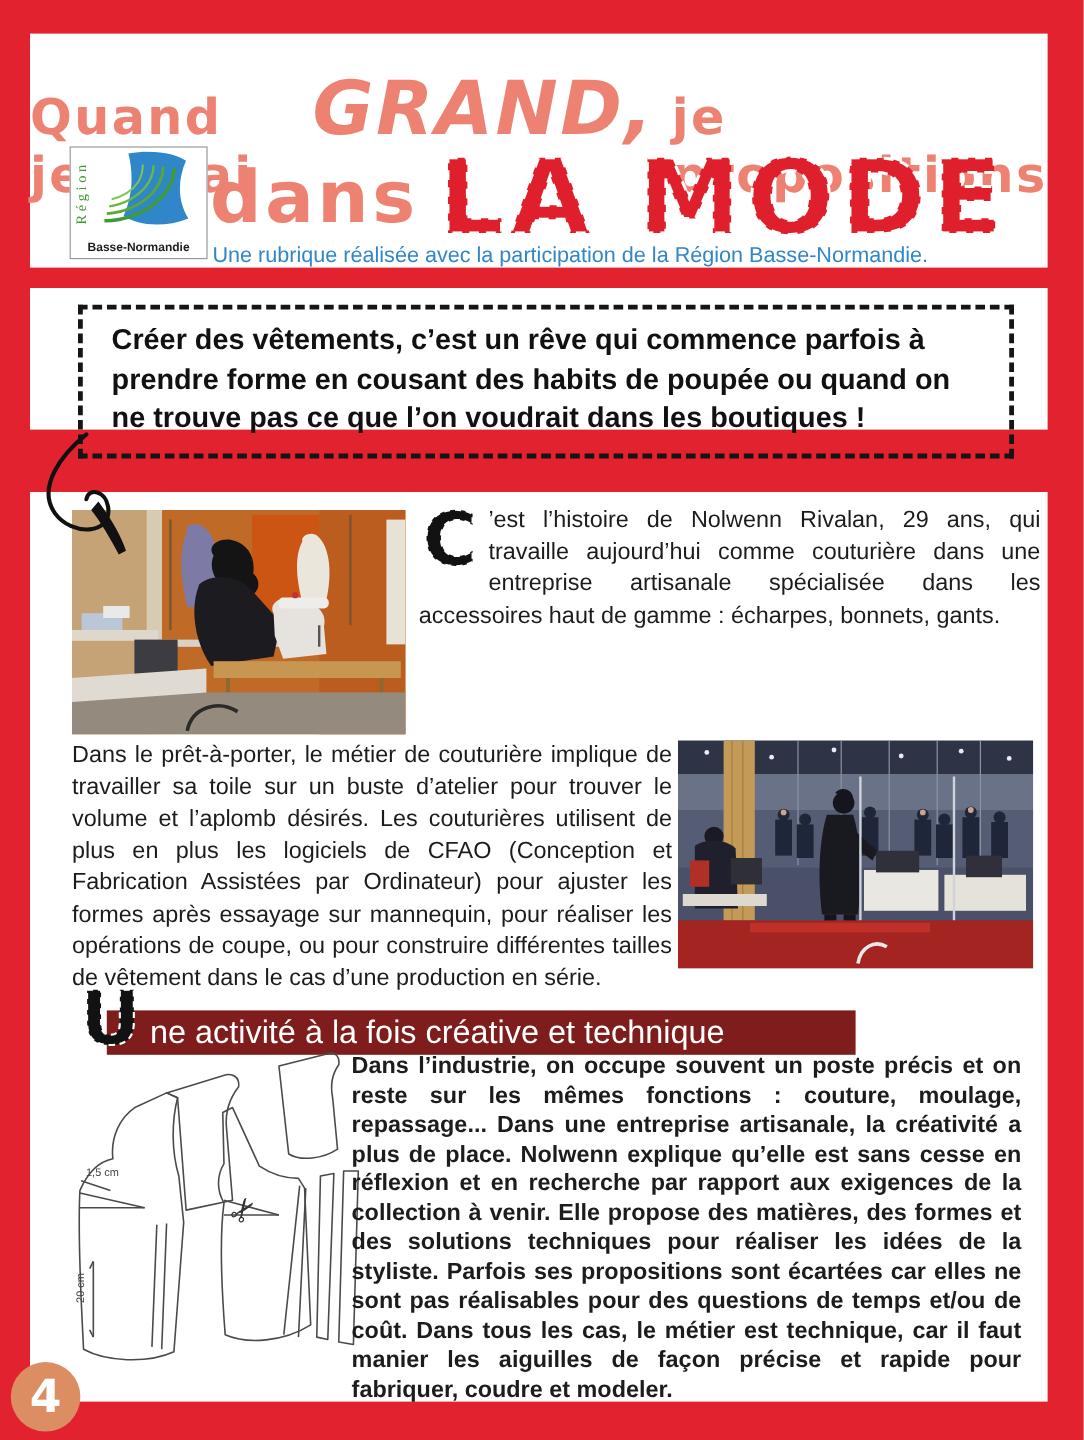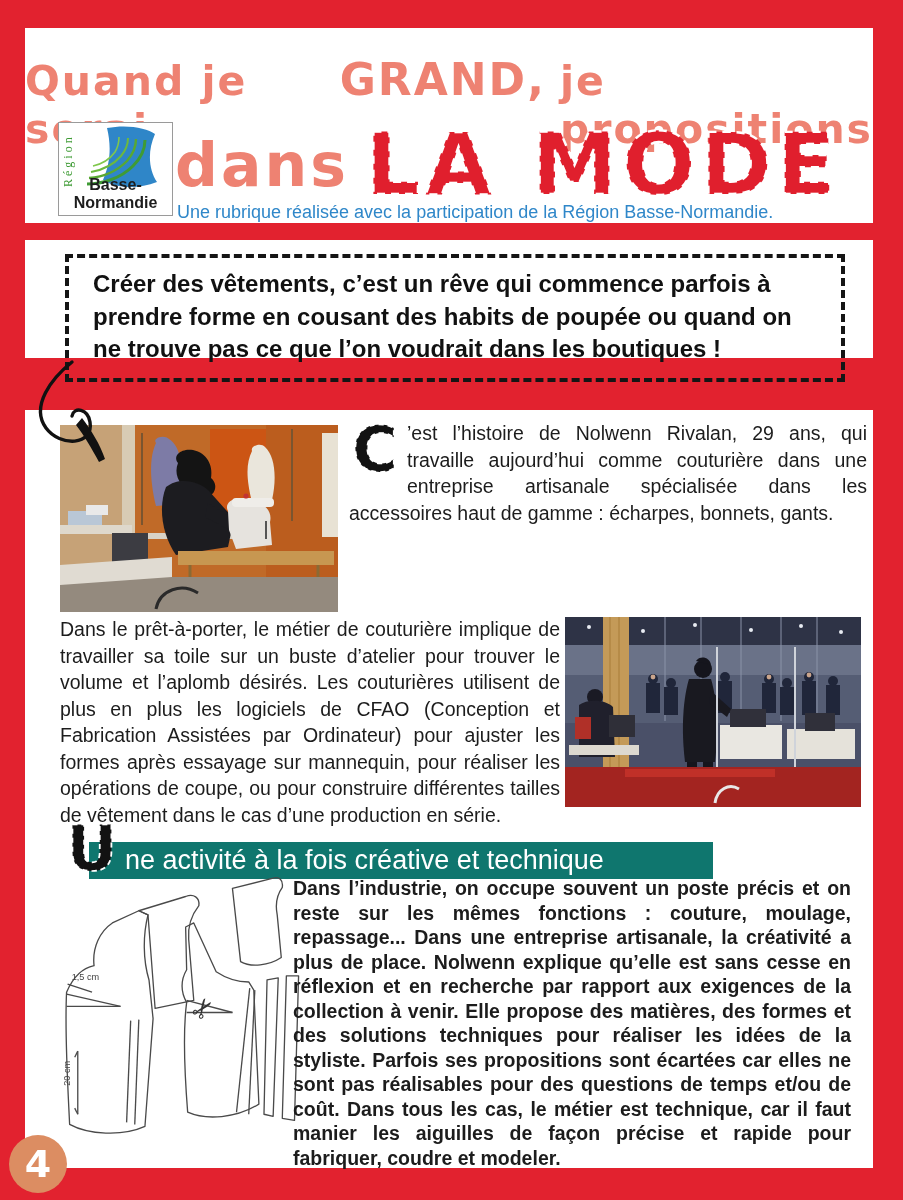--- a/index.html
+++ b/index.html
@@ -8,39 +8,39 @@
   .panel { position:absolute; left:25px; width:848px; background:#ffffff; }
   .p-header { top:28px; height:195px; }
   .p-quote  { top:240px; height:118px; }
   .p-main   { top:410px; height:758px; }
 
   
   .title-line1 { position:absolute; top:26px; left:0; width:100%;
                  display:flex; justify-content:center; align-items:baseline; gap:14px;
                  font-family:"DejaVu Sans", sans-serif; font-weight:800; color:#ee8272; }
   .t-small { font-size:41px; letter-spacing:2px; }
-  .t-big   { font-size:44px; letter-spacing:2px; }
+  .t-big   { font-size:62px; letter-spacing:2px;font-style:italic; }
   .title-line2 { position:absolute; top:86px; left:150px; display:flex; align-items:flex-end; gap:14px; }
   .t-dans { font-family:"DejaVu Sans", sans-serif; font-weight:700; font-size:60px;
             color:#ee8272; letter-spacing:3px; padding-bottom:14px; }
   .lamode-svg { width:480px; height:100px; }
   .lm-fill   { font-family:"DejaVu Sans", sans-serif; font-weight:800; font-size:86px;
                letter-spacing:5px; fill:#e01f2d; }
   .lm-stitch { font-family:"DejaVu Sans", sans-serif; font-weight:800; font-size:86px;
                letter-spacing:5px; fill:none; stroke:#ffffff; stroke-width:2.4; stroke-dasharray:8 6; }
   .subtitle { position:absolute; left:152px; top:174px; font-size:18px; color:#2f87c9; }
 
   .logo { position:absolute; left:33px; top:94px; width:113px; height:92px;
           border:1px solid #9a9a9a; background:#fff; }
   .logo-region { position:absolute; left:2px; top:4px; height:60px;
                  writing-mode:vertical-rl; transform:rotate(180deg);
                  font-size:12px; letter-spacing:3px; color:#3f9b35; font-family:"Liberation Serif", serif; }
   .logo-art { position:absolute; left:22px; top:3px; }
   .logo-name { position:absolute; left:0; bottom:3px; width:100%; text-align:center;
-               font-size:16px; font-weight:bold; color:#1d1d1d; }
+               font-size:10px; font-weight:bold; color:#1d1d1d; }
 
   
   .quote-box { position:absolute; left:40px; top:14px; width:780px; box-sizing:border-box;
                border:4px dashed #151515; padding:10px 22px 12px 24px; }
   .quote-box p { margin:0; font-size:24px; font-weight:bold; color:#111; line-height:1.36; }
 
   .thread { position:absolute; left:26px; top:356px; z-index:4; }
 
   
   .photo1 { position:absolute; left:35px; top:15px; }
@@ -49,21 +49,21 @@
   .para1-block { position:absolute; left:324px; top:10px; width:518px; }
   .para1-block p { margin:0; }
   .dropcap-svg { float:left; width:52px; height:52px; margin:4px 6px 0 0; }
   .dc-fill   { font-family:"DejaVu Sans", sans-serif; font-weight:800; font-size:62px; fill:#121212; }
   .dc-stitch { font-family:"DejaVu Sans", sans-serif; font-weight:800; font-size:62px;
                fill:none; stroke:#ffffff; stroke-width:1.7; stroke-dasharray:5 4; }
   .para2 { position:absolute; left:35px; top:206px; width:500px; }
 
   .section-head { position:absolute; left:0; top:408px; width:100%; height:70px; }
   .sh-dropcap { position:absolute; left:41px; top:0; width:52px; height:62px; z-index:2; }
-  .sh-bar { position:absolute; left:64px; top:24px; width:624px; height:37px; background:#0f766e; }
+  .sh-bar { position:absolute; left:64px; top:24px; width:624px; height:37px; background:#7f1d1d; }
   .sh-bar span { display:block; padding-left:36px; font-size:27px; color:#ffffff; line-height:37px;
                  font-family:"Liberation Sans", sans-serif; }
 
   .patterns { position:absolute; left:8px; top:460px; }
   .para3 { position:absolute; left:268px; top:466px; width:558px; line-height:24.5px;font-weight:bold; }
 
   .page-num { position:absolute; left:9px; top:1135px; width:58px; height:58px; z-index:5;
               border-radius:50%; background:#dc8d62; display:flex; align-items:center; justify-content:center; }
   .page-num span { font-family:"DejaVu Sans", sans-serif; font-weight:800; font-size:38px; color:#ffffff; }
 </style>

